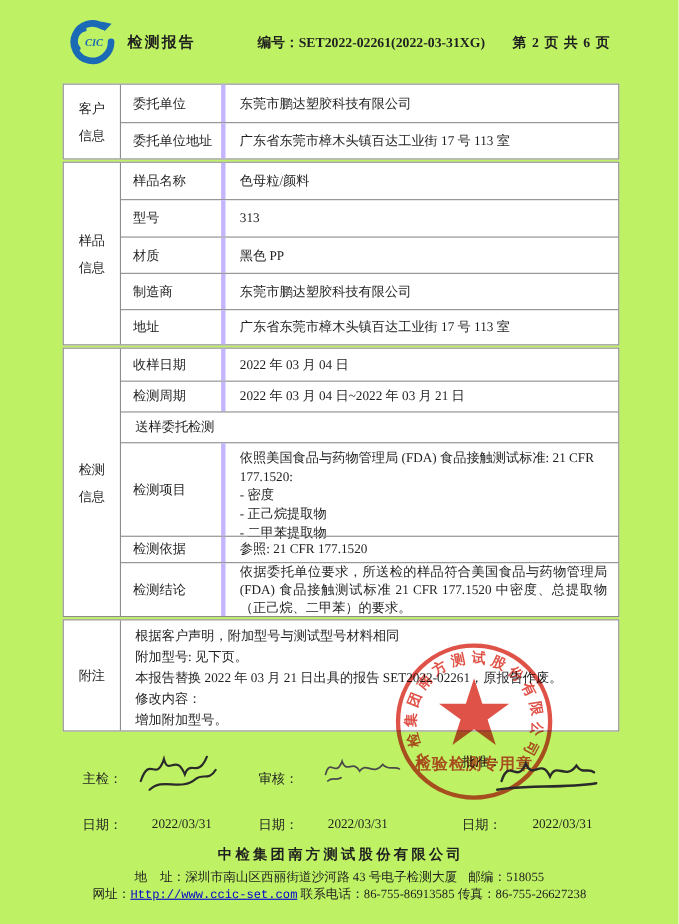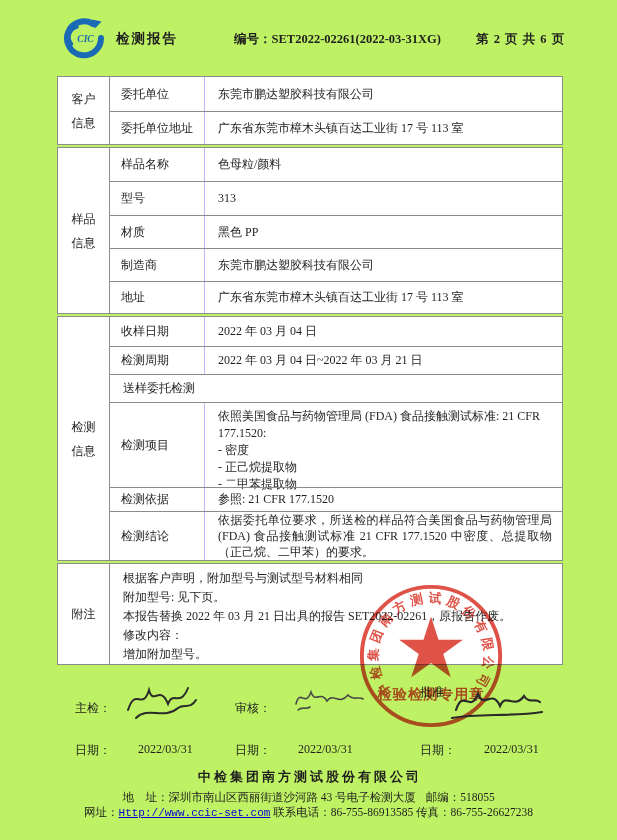--- a/index.html
+++ b/index.html
@@ -5,32 +5,32 @@
   * { margin:0; padding:0; box-sizing:border-box; }
   html,body { background:#ffffff; }
   body { font-family:"Liberation Serif","DejaVu Serif",serif; color:#1f1f1f; }
   .page { position:relative; width:617px; height:840px; background:#bef264; overflow:hidden; }
 
   
   .hdr { position:absolute; left:0; top:0; width:617px; height:76px; }
   .logo { position:absolute; left:62px; top:17px; width:46px; height:42px; }
   .hdr-title { position:absolute; left:116px; top:30px; font-size:13.5px; font-weight:bold; letter-spacing:2px; }
   .hdr-no { position:absolute; left:234px; top:31px; font-size:12.5px; font-weight:bold; }
-  .hdr-page { position:absolute; left:476px; top:31px; font-size:12.5px; font-weight:bold; letter-spacing:1px; }
+  .hdr-page { position:absolute; left:466px; top:31px; font-size:12.5px; font-weight:bold; letter-spacing:1px; }
 
   
   .tbl { position:absolute; left:57px; top:76px; width:506px; }
   .sec { display:flex; border:1px solid #8c8c8c; margin-bottom:2px; background:#fff; }
   .sec-title { width:52px; min-width:52px; border-right:1px solid #8c8c8c;
                display:flex; align-items:center; justify-content:center;
                text-align:center; white-space:pre-line; font-size:12px; line-height:24px; }
   .sec-rows { flex:1; display:flex; flex-direction:column; }
   .row { display:flex; border-top:1px solid #8c8c8c; }
   .row:first-child { border-top:none; }
-  .row-label { width:95px; min-width:95px; padding:0 0 0 11px; border-right:1px solid #c4b5fd;
+  .row-label { width:95px; min-width:95px; padding:0 0 0 11px; border-right:4px solid #c4b5fd;
                display:flex; align-items:center; font-size:12px; }
   .row-value { flex:1; padding:0 10px 0 13px; display:flex; align-items:center;
                font-size:12px; white-space:pre-line; }
   .row-value.top { align-items:flex-start; padding-top:5px; line-height:17px; }
   .row-value.wrap { line-height:16px; white-space:normal; padding-top:3px; padding-bottom:3px; text-align:justify; }
   .h34{height:34px} .h33{height:33px} .h32{height:32px} .h29{height:29px}
   .h28{height:28px} .h85{height:85px} .h24{height:24px} .h49{height:49px}
   .note-cell { flex:1; padding:5px 10px 0 13px; font-size:12px; line-height:19px; white-space:pre-line; }
   .sec-note { min-height:94px; }
 

